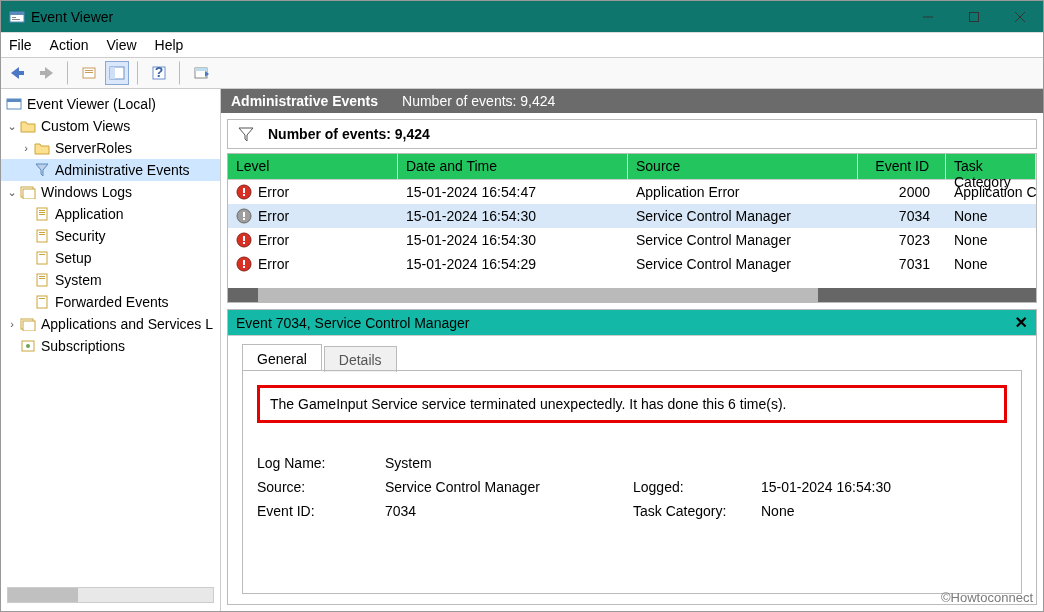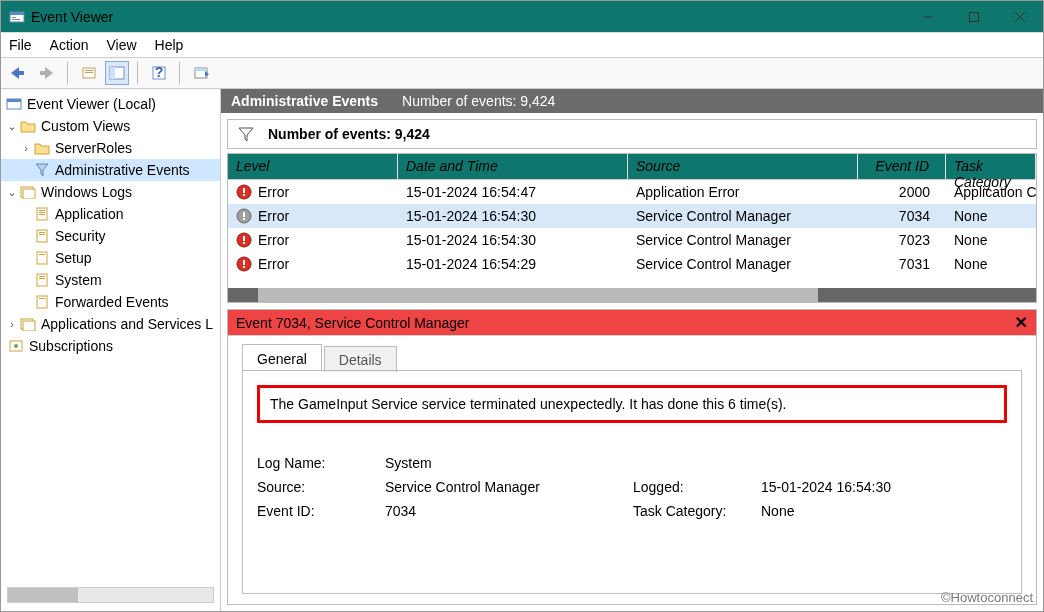--- a/index.html
+++ b/index.html
@@ -21,34 +21,34 @@
 .tree-row.sel{background:#cee6ff;}
 .tw{width:14px;display:inline-flex;justify-content:center;color:#555;font-size:11px;}
 .node-icon{width:18px;height:16px;margin-right:4px;display:inline-flex;align-items:center;justify-content:center;}
 .hscroll{height:16px;background:#e8e8e8;margin:0 6px 4px;border:1px solid #ccc;position:relative;}
 .hscroll .thumb{position:absolute;left:0;top:0;height:100%;width:70px;background:#c0c0c0;}
 .center{flex:1;display:flex;flex-direction:column;min-width:0;}
 .cap{height:24px;background:#6b6b6b;color:#fff;display:flex;align-items:center;padding:0 10px;gap:24px;font-weight:600;}
 .cap .sub{font-weight:400;}
 .filterbar{height:30px;border:1px solid #bbb;margin:6px 6px 0;display:flex;align-items:center;padding:0 10px;gap:14px;background:#fff;}
 .listwrap{flex:0 0 150px;margin:4px 6px 0;border:1px solid #bbb;display:flex;flex-direction:column;overflow:hidden;}
-.cols{display:flex;height:26px;border-bottom:1px solid #ccc;background:#0f766e;font-style:italic;}
+.cols{display:flex;height:26px;border-bottom:1px solid #ccc;background:#22c55e;}
 .col{padding:4px 8px;border-right:1px solid #e0e0e0;color:#000;}
 .col.level{width:170px}.col.dt{width:230px}.col.src{width:230px}.col.eid{width:88px;text-align:right;padding-right:16px}.col.tc{flex:1}
 .rows{flex:1;overflow:hidden;}
 .row{display:flex;height:24px;align-items:center;}
 .row.sel{background:#d8e8f8;}
 .cell{padding:0 8px;overflow:hidden;white-space:nowrap;}
 .cell.level{width:170px;display:flex;align-items:center;gap:6px}
 .cell.dt{width:230px}.cell.src{width:230px}.cell.eid{width:88px;text-align:right;padding-right:16px}.cell.tc{flex:1}
 .err-icon{width:16px;height:16px;}
 .list-hscroll{height:14px;background:#666;position:relative;}
 .list-hscroll .thumb{position:absolute;left:30px;top:0;height:100%;width:560px;background:#bababa;}
 .details{flex:1;margin:6px;border:1px solid #bbb;display:flex;flex-direction:column;min-height:0;}
-.details-hdr{height:26px;display:flex;align-items:center;justify-content:space-between;padding:0 8px;background:#ef4444;border-bottom:1px solid #ccc;}
+.details-hdr{height:26px;display:flex;align-items:center;justify-content:space-between;padding:0 8px;background:#14b8a6;border-bottom:1px solid #ccc;}
 .tabs{height:34px;display:flex;align-items:flex-end;padding:6px 14px 0;gap:2px;}
 .tab{padding:6px 14px 4px;border:1px solid #bbb;border-bottom:none;background:#fff;position:relative;top:1px;}
 .tab.inactive{background:#f0f0f0;color:#555;top:2px;padding-top:5px;}
 .tabbody{flex:1;margin:0 14px 10px;border:1px solid #bbb;padding:10px 14px;overflow:hidden;position:relative;}
 .msgbox{border:3px solid #e60000;padding:8px 10px;margin:4px 0 32px;}
 .props{display:grid;grid-template-columns:120px 240px 120px 1fr;row-gap:8px;column-gap:8px;}
 .props .lab{font-weight:400;color:#000;}
 .watermark{position:absolute;right:10px;bottom:6px;color:#7a7a7a;font-size:13px;}
 svg{display:block}
 </style>
@@ -237,21 +237,21 @@
       <div class="tree-row" style="padding-left:4px">
         <span class="tw">›</span>
         <span class="node-icon">
             <svg width="16" height="14">
               <rect x="1" y="2" width="12" height="10" fill="#fff" stroke="#caa43a"></rect>
               <rect x="3" y="4" width="12" height="10" fill="#fff" stroke="#caa43a"></rect>
             </svg>
           </span>
         <span>Applications and Services L</span>
       </div>
-      <div class="tree-row" style="padding-left:6px">
+      <div class="tree-row" style="padding-left:18px">
         <span class="node-icon">
             <svg width="16" height="14">
               <rect x="2" y="2" width="12" height="10" fill="#fff" stroke="#caa43a"></rect>
               <circle cx="8" cy="7" r="2" fill="#6aa35a"></circle>
             </svg>
           </span>
         <span>Subscriptions</span>
       </div>
     </div>
     <div class="hscroll">

